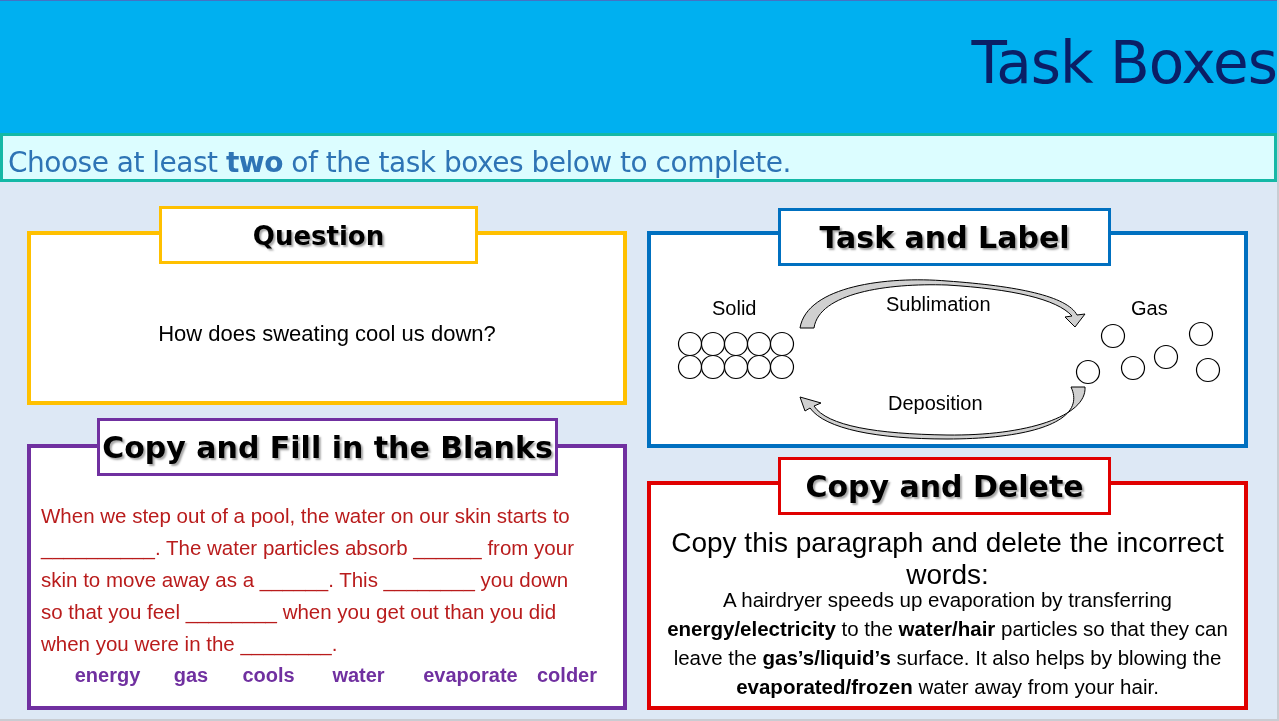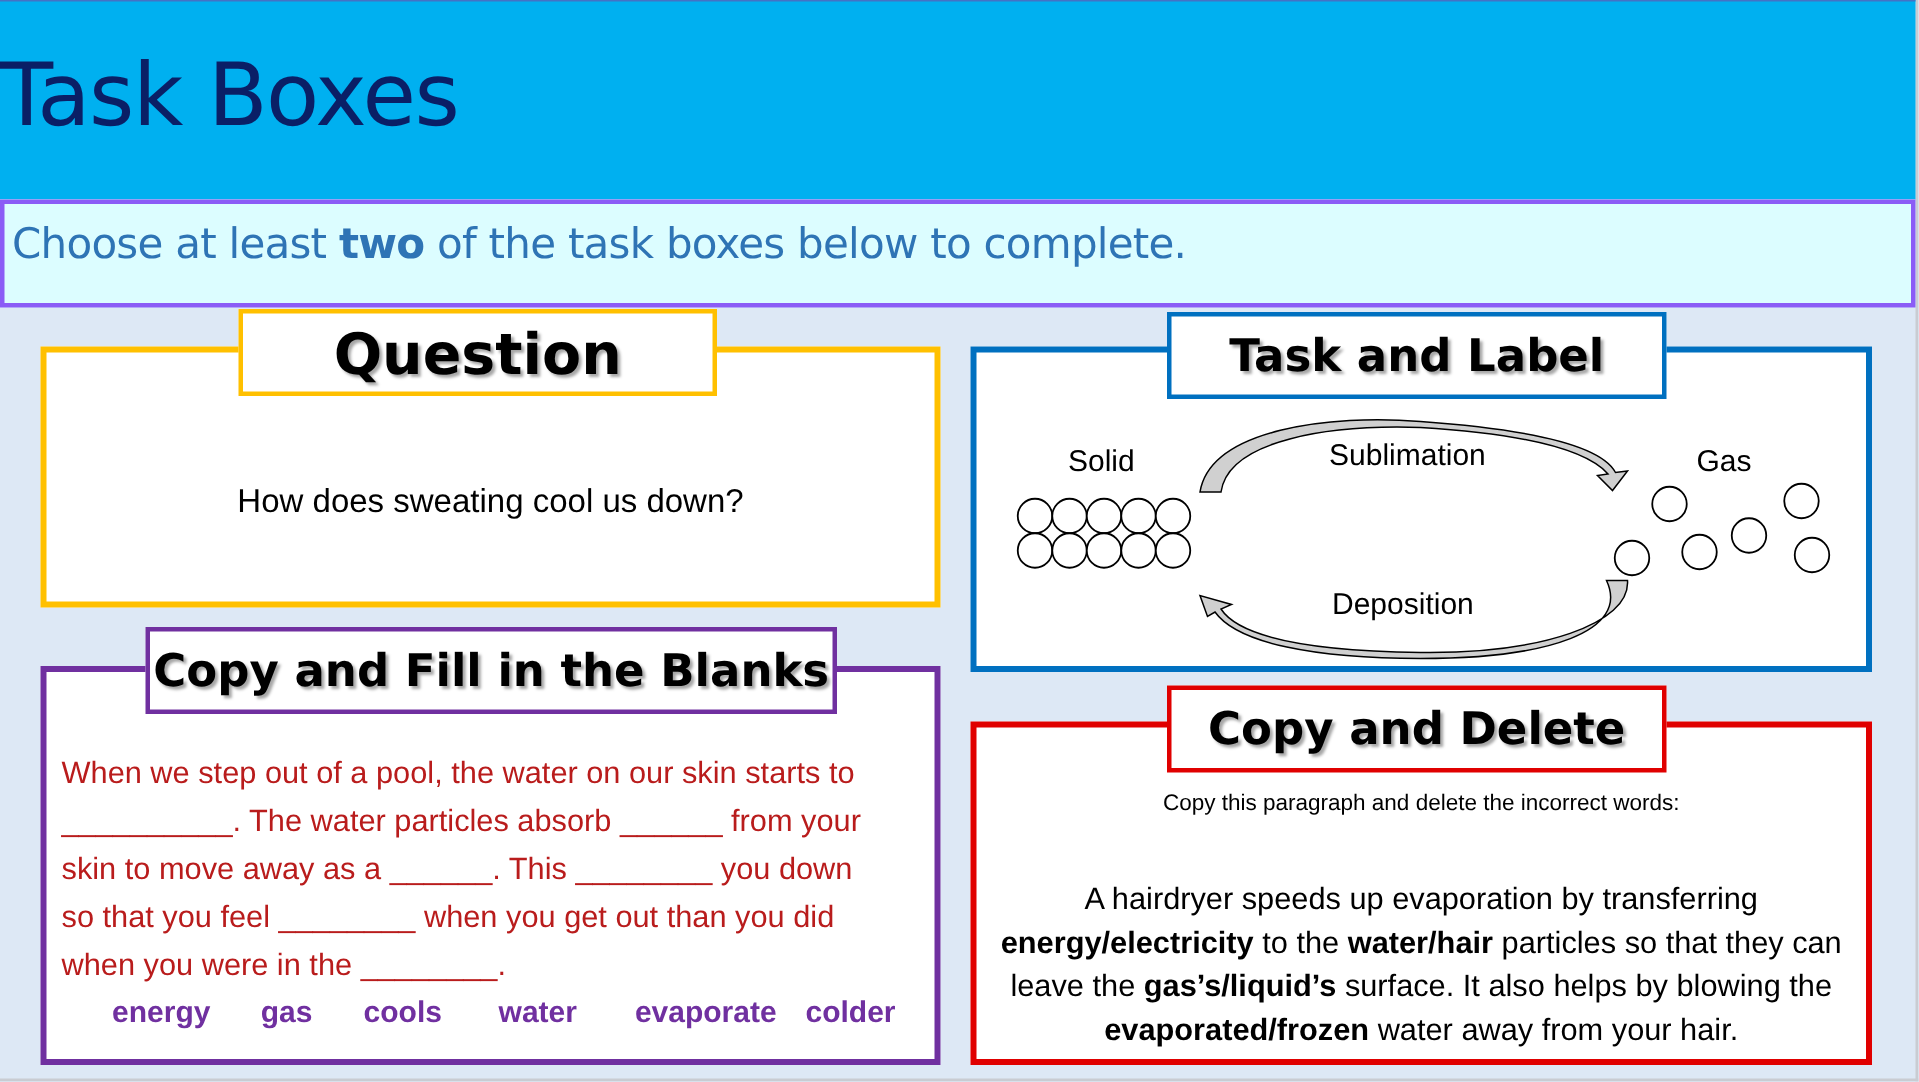--- a/index.html
+++ b/index.html
@@ -1,48 +1,48 @@
 <!DOCTYPE html>
 <html><head>
 <meta charset="utf-8">
 <style>
   html, body { margin:0; padding:0; }
   body { width:1279px; height:721px; overflow:hidden; background:#dde8f5; font-family:"Liberation Sans", sans-serif; position:relative; }
   .slide { position:absolute; left:0; top:0; width:1277px; height:719px; background:#dde8f5; border-right:2px solid #c9ccd2; border-bottom:2px solid #c9ccd2; }
   .title-bar { position:absolute; left:0; top:0; width:1277px; height:133px; background:#00b0f0; border-top:1px solid #4472c4; box-sizing:border-box; }
-  .title-bar h1 { margin:0; position:absolute; left:0; right:0; top:28px; text-align:left; font-family:"DejaVu Sans", sans-serif; font-weight:normal; font-size:58px; color:#0a1f66; letter-spacing:-1px; }
-  .instruction { position:absolute; left:0; top:133px; width:1277px; height:72px; background:#dcfdff; border:3px solid #8b5cf6; box-sizing:border-box; }
+  .title-bar h1 { margin:0; position:absolute; left:0; right:0; top:28px; text-align:right; font-family:"DejaVu Sans", sans-serif; font-weight:normal; font-size:58px; color:#0a1f66; letter-spacing:-1px; }
+  .instruction { position:absolute; left:0; top:133px; width:1277px; height:49px; background:#dcfdff; border:3px solid #14b8a6; box-sizing:border-box; }
   .instruction p { margin:0; position:absolute; left:5px; top:10px; font-family:"DejaVu Sans", sans-serif; font-size:28px; color:#2e74b5; letter-spacing:-0.5px; white-space:nowrap; }
   .instruction b { font-weight:bold; }
 
   .box { position:absolute; background:#fff; box-sizing:border-box; border:4px solid; }
   .tab { position:absolute; background:#fff; box-sizing:border-box; border:3px solid; text-align:center; font-weight:bold; color:#000; font-family:"DejaVu Sans", sans-serif; text-shadow:2px 2px 2px rgba(0,0,0,0.35); }
 
   
   .q-box { left:27px; top:231px; width:600px; height:174px; border-color:#ffc000;padding-left:31px; }
-  .q-tab { left:159px; top:206px; width:319px; height:58px; border-color:#ffc000; font-size:38px; line-height:54px; }
+  .q-tab { left:159px; top:206px; width:319px; height:58px; border-color:#ffc000; font-size:26px; line-height:54px; }
   .q-text { position:absolute; left:0; right:0; top:86px; text-align:center; font-size:22px; color:#000; }
 
   
   .d-box { left:647px; top:231px; width:601px; height:217px; border-color:#0070c0; }
   .d-tab { left:778px; top:208px; width:333px; height:58px; border-color:#0070c0; font-size:30px; line-height:54px; }
   .diagram { position:absolute; left:647px; top:231px; width:681px; height:217px;padding-left:29px; }
   .diag-label { position:absolute; font-size:20px; color:#000; }
 
   
   .f-box { left:27px; top:444px; width:600px; height:266px; border-color:#7030a0; }
   .f-tab { left:97px; top:418px; width:461px; height:58px; border-color:#7030a0; font-size:30px; line-height:54px; }
   .f-text { position:absolute; left:10px; top:52px; width:585px; font-size:20.5px; line-height:32px; color:#b91c1c; }
   .f-words { position:absolute; left:26px; top:216px; font-size:20px; font-weight:bold; color:#7030a0; white-space:nowrap; }
   .f-words span { display:inline-block;text-align:center; }
 
   
   .c-box { left:647px; top:481px; width:601px; height:229px; border-color:#e00000; }
   .c-tab { left:778px; top:457px; width:333px; height:58px; border-color:#e00000; font-size:30px; line-height:54px; }
-  .c-instr { position:absolute; left:0; right:0; top:42px; text-align:center; font-size:15px; color:#000; }
+  .c-instr { position:absolute; left:0; right:0; top:42px; text-align:center; font-size:28px; color:#000; }
   .c-para { position:absolute; left:4px; right:4px; top:100px; text-align:center; font-size:20.5px; line-height:29px; color:#000; }
   .c-para b { font-weight:bold; }
 </style>
 </head>
 <body>
 
 <div class="slide">
 
   <div class="title-bar">
     <h1>Task Boxes</h1>

